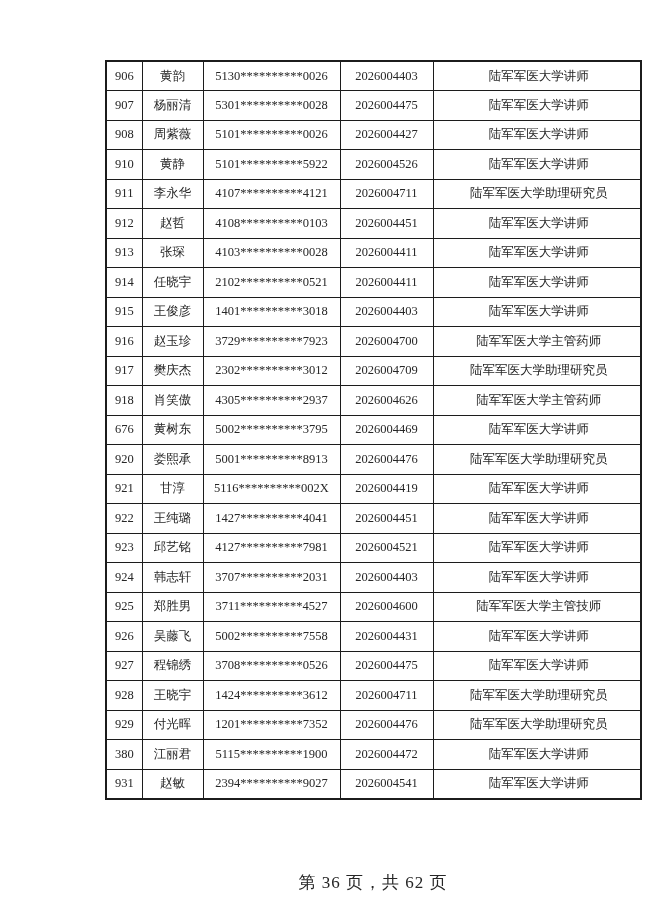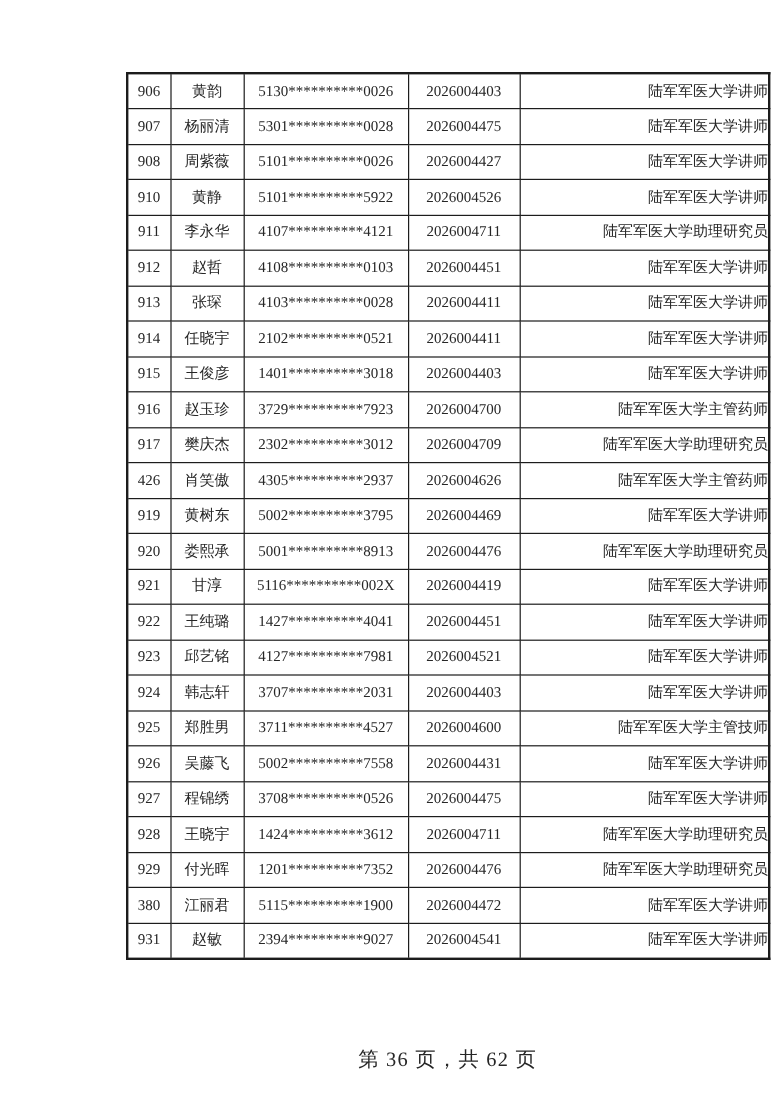--- a/index.html
+++ b/index.html
@@ -31,21 +31,21 @@
     height: 29.5px;
     box-sizing: border-box;
     font-size: 12.5px;
     text-align: center;
     vertical-align: middle;
     padding: 0;
     white-space: nowrap;
     overflow: hidden;
   }
   table.roster td.pos {
-    text-align: right;
+    text-align: center;
     padding-left: 4px;
   }
   col.c-no  { width: 36px; }
   col.c-nm  { width: 61px; }
   col.c-id  { width: 137px; }
   col.c-rg  { width: 93px; }
   col.c-ti  { width: 208px; }
   .footer {
     position: absolute;
     left: 0;
@@ -142,28 +142,28 @@
           <td class="pos">陆军军医大学主管药师</td>
         </tr>
         <tr>
           <td>917</td>
           <td>樊庆杰</td>
           <td>2302**********3012</td>
           <td>2026004709</td>
           <td class="pos">陆军军医大学助理研究员</td>
         </tr>
         <tr>
-          <td>426</td>
+          <td>918</td>
           <td>肖笑傲</td>
           <td>4305**********2937</td>
           <td>2026004626</td>
           <td class="pos">陆军军医大学主管药师</td>
         </tr>
         <tr>
-          <td>919</td>
+          <td>676</td>
           <td>黄树东</td>
           <td>5002**********3795</td>
           <td>2026004469</td>
           <td class="pos">陆军军医大学讲师</td>
         </tr>
         <tr>
           <td>920</td>
           <td>娄熙承</td>
           <td>5001**********8913</td>
           <td>2026004476</td>

